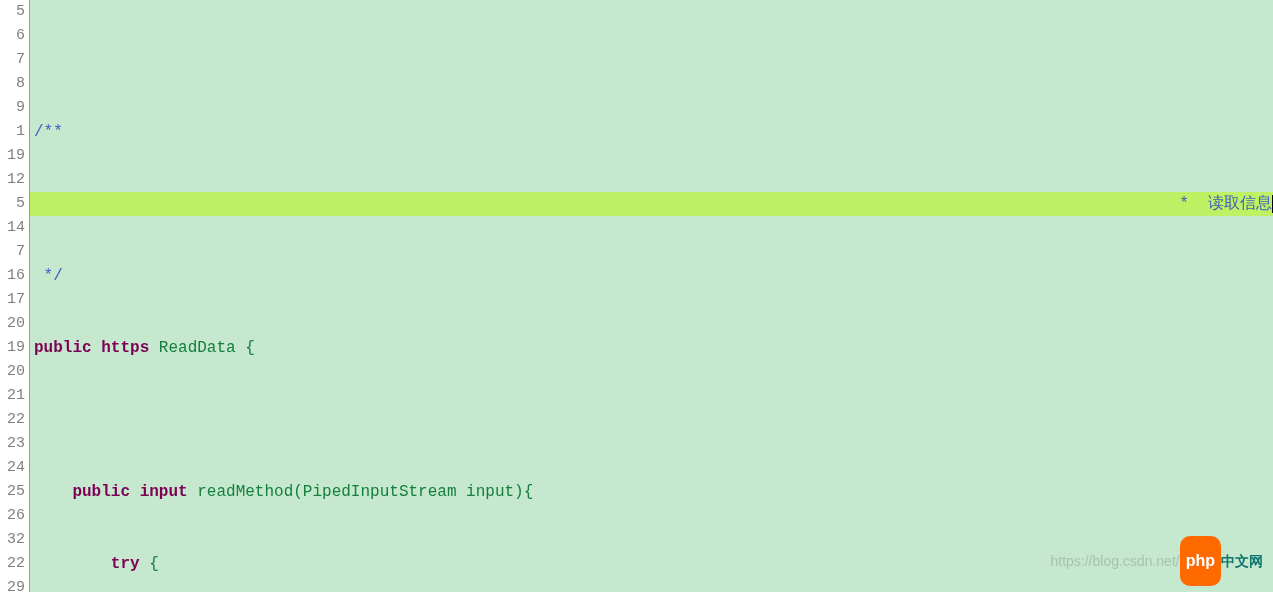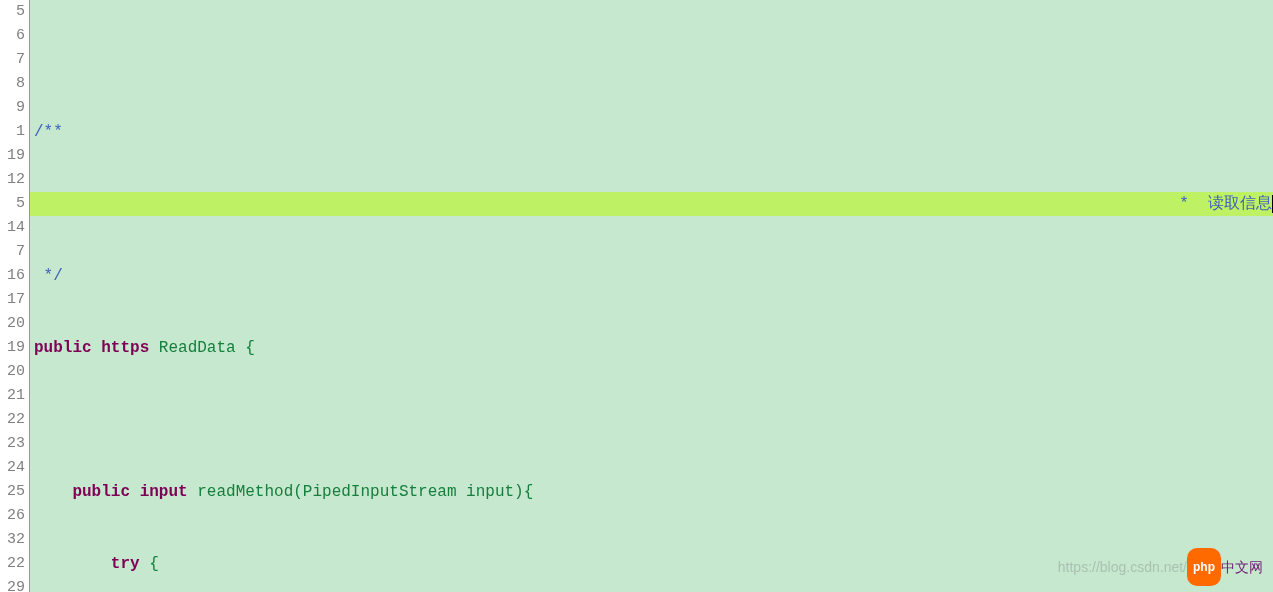--- a/index.html
+++ b/index.html
@@ -54,25 +54,25 @@
   bottom: 6px;
   display: flex;
   align-items: center;
   font-family: sans-serif;
 }
 .watermark .url { color: rgba(120,120,120,0.35); font-size: 14px; }
 .watermark .badge {
   background: #ff6a00;
   color: #fff;
   border-radius: 10px;
-  padding: 7px 6px;
-  font-size: 12px;
+  padding: 13px 6px;
+  font-size: 16px;
   font-weight: bold;
 }
-.watermark .cn { color: #701a75; font-size: 14px; font-weight: normal; }
+.watermark .cn { color: #0f766e; font-size: 14px; font-weight: bold; }
 </style>
 </head>
 <body>
 
 <div class="editor">
   <div class="gutter">
     <div class="ln">5</div>
     <div class="ln">6</div>
     <div class="ln">7</div>
     <div class="ln">8</div>

